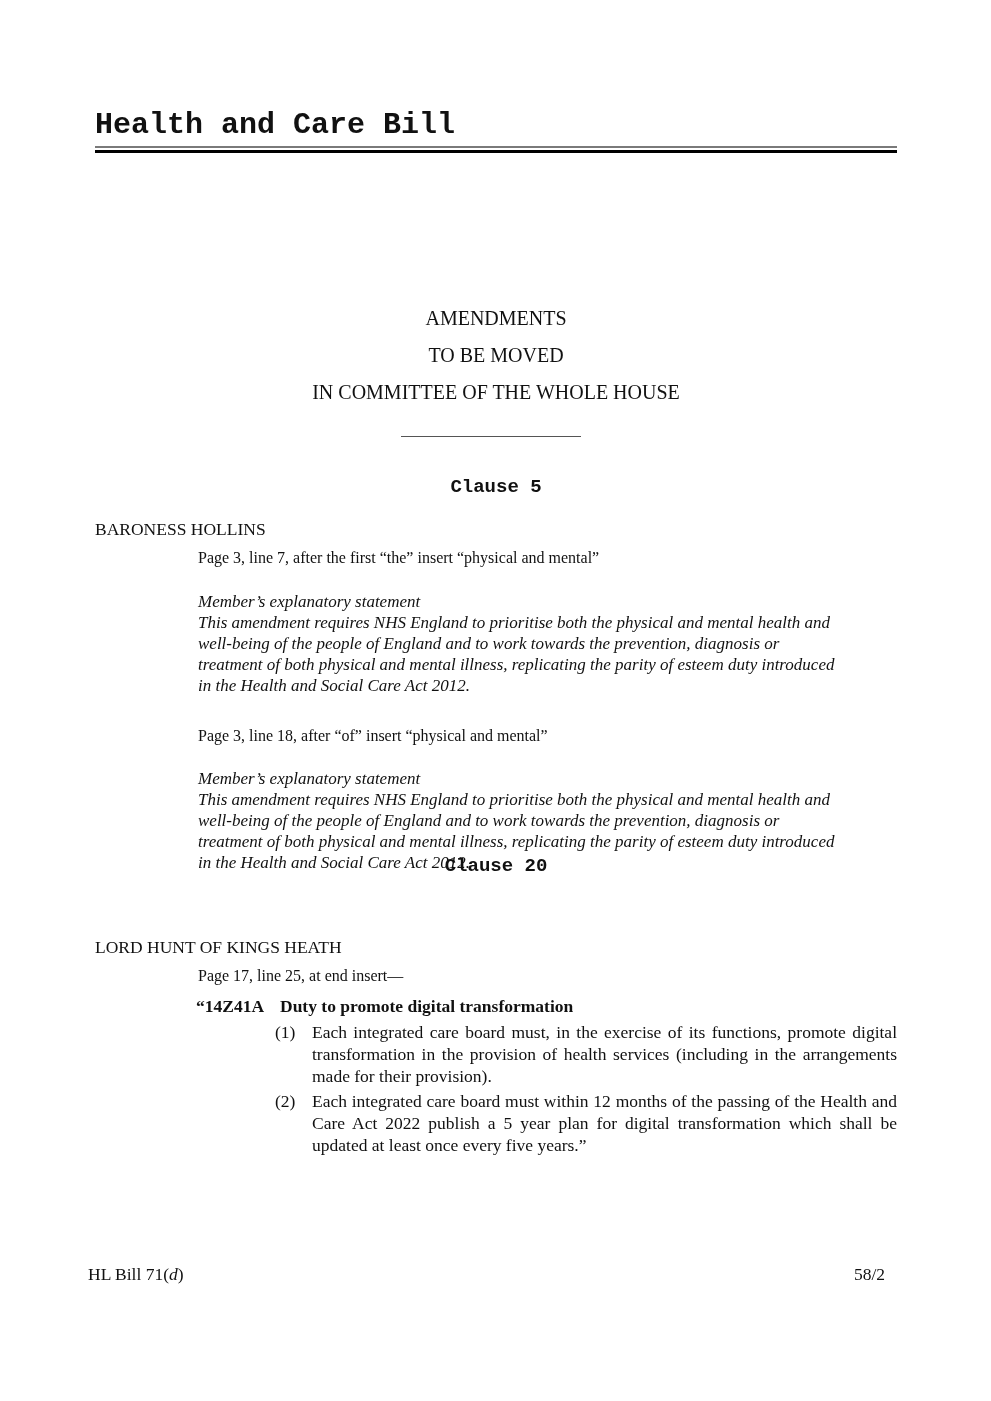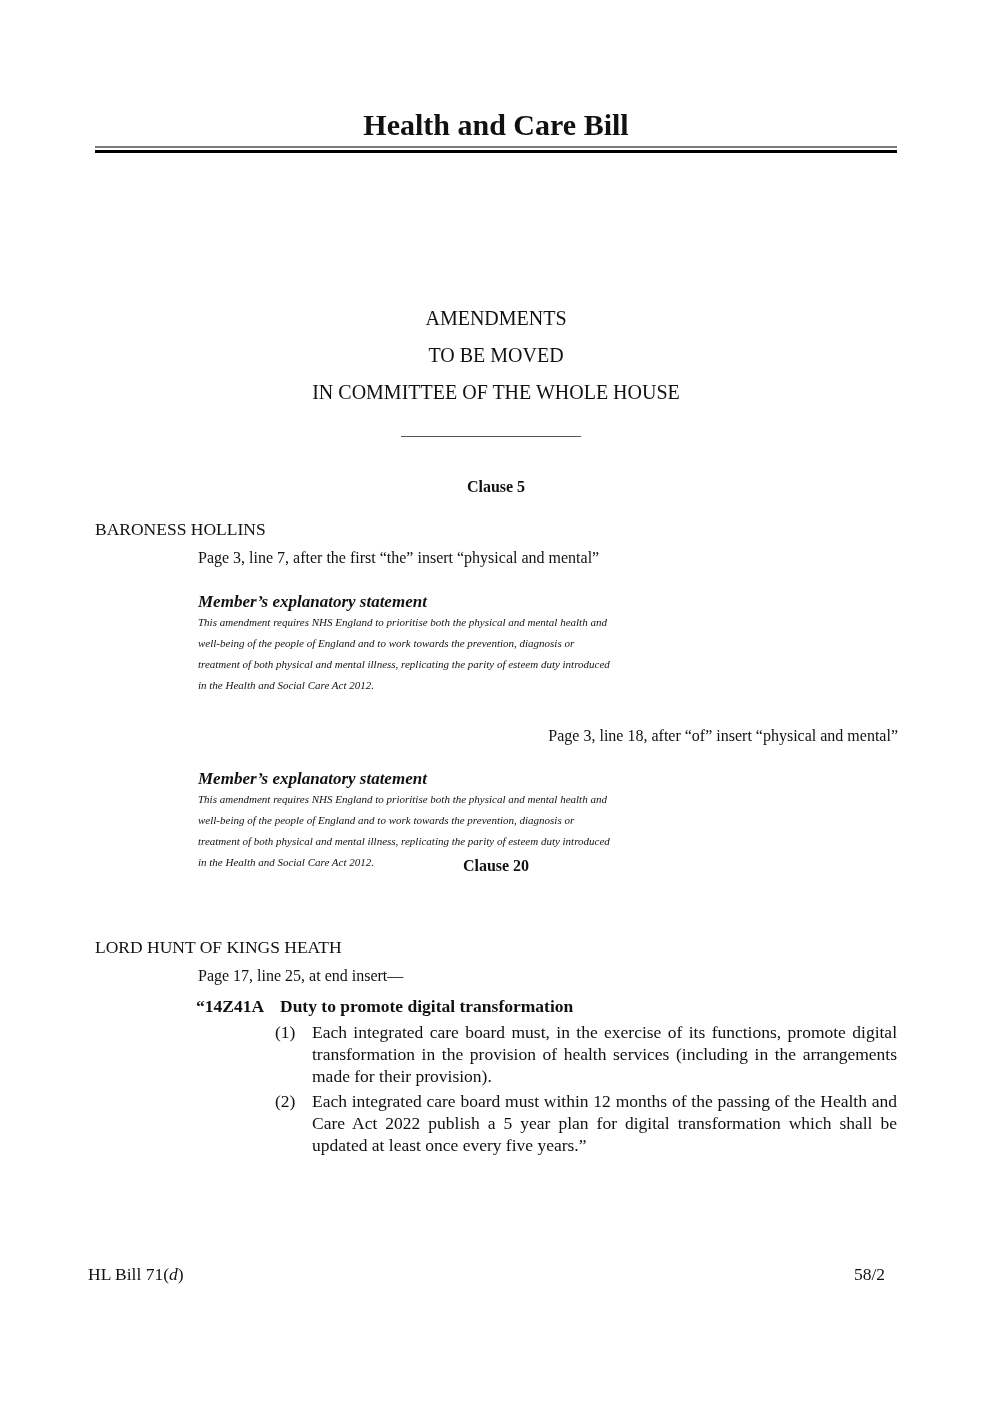--- a/index.html
+++ b/index.html
@@ -3,50 +3,50 @@
   <meta charset="utf-8">
   <style>
     html, body { margin: 0; padding: 0; background: #ffffff; }
     body {
       width: 991px; height: 1401px; position: relative; overflow: hidden;
       font-family: "DejaVu Serif", "Liberation Serif", serif;
       color: #111111;
     }
     .abs { position: absolute; }
     .title {
-      left: 95px; width: 802px; top: 106px; text-align: center;
-      font-family: Liberation Serif, serif; font-weight: bold; font-size: 30px;
+      left: 95px; width: 802px; top: 106px; 
+      font-family: Liberation Mono, monospace; font-weight: bold; font-size: 30px;
       letter-spacing: 0px; line-height: 38px;
     }
     .rule-thin { left: 95px; width: 802px; top: 146px; height: 2px; background: #7a7a7a; }
     .rule-thick { left: 95px; width: 802px; top: 150px; height: 3px; background: #000000; }
     .center-line {
       left: 95px; width: 802px; text-align: center;
       font-family: "Liberation Serif", serif; font-size: 20px; line-height: 24px;
     }
     .short-rule { left: 401px; width: 180px; top: 436px; height: 1px; background: #555555; }
     .clause-head {
       left: 95px; width: 802px; text-align: center;
-      font-family: Liberation Serif, serif; font-weight: bold; font-size: 16px; line-height: 22px;
+      font-family: Liberation Mono, monospace; font-weight: bold; font-size: 19px; line-height: 22px;
     }
     .mover {
       left: 95px; width: 802px; text-align: left;
       font-family: "Liberation Serif", serif; font-size: 17.5px; line-height: 22px;
     }
     .instr {
       left: 198px; width: 700px;
       font-family: "Liberation Serif", serif; font-size: 16px; line-height: 22px;
     }
     .stmt-head {
       left: 198px; width: 700px;
-      font-family: "Liberation Serif", serif; font-style: italic; font-weight: bold; font-size: 17px; line-height: 21px;
+      font-family: "Liberation Serif", serif; font-style: italic; font-weight: normal; font-size: 17px; line-height: 21px;
     }
     .stmt-body {
       left: 198px; width: 700px;
-      font-family: "Liberation Serif", serif; font-style: italic; font-size: 11px; line-height: 21px;
+      font-family: "Liberation Serif", serif; font-style: italic; font-size: 17px; line-height: 21px;
     }
     .stmt-body div { white-space: nowrap; }
     .new-section {
       left: 168px; width: 730px;
       font-family: "Liberation Serif", serif; font-weight: bold; font-size: 17.5px; line-height: 22px; margin-left: 28px;
     }
     .new-section .num { display: inline-block; width: 84px; }
     .sub {
       left: 275px; width: 622px;
       font-family: "Liberation Serif", serif; font-size: 17.5px; line-height: 22px;
@@ -74,21 +74,21 @@
 <div class="abs instr" style="top:547px;">Page 3, line 7, after the first “the” insert “physical and mental”</div>
 
 <div class="abs stmt-head" style="top:591px;">Member’s explanatory statement</div>
 <div class="abs stmt-body" style="top:612px;">
   <div>This amendment requires NHS England to prioritise both the physical and mental health and</div>
   <div>well-being of the people of England and to work towards the prevention, diagnosis or</div>
   <div>treatment of both physical and mental illness, replicating the parity of esteem duty introduced</div>
   <div>in the Health and Social Care Act 2012.</div>
 </div>
 
-<div class="abs instr" style="top:725px;text-align:right;">Page 3, line 18, after “of” insert “physical and mental”</div>
+<div class="abs instr" style="top:725px;">Page 3, line 18, after “of” insert “physical and mental”</div>
 
 <div class="abs stmt-head" style="top:768px;">Member’s explanatory statement</div>
 <div class="abs stmt-body" style="top:789px;">
   <div>This amendment requires NHS England to prioritise both the physical and mental health and</div>
   <div>well-being of the people of England and to work towards the prevention, diagnosis or</div>
   <div>treatment of both physical and mental illness, replicating the parity of esteem duty introduced</div>
   <div>in the Health and Social Care Act 2012.</div>
 </div>
 
 <div class="abs clause-head" style="top:855px;">Clause 20</div>

